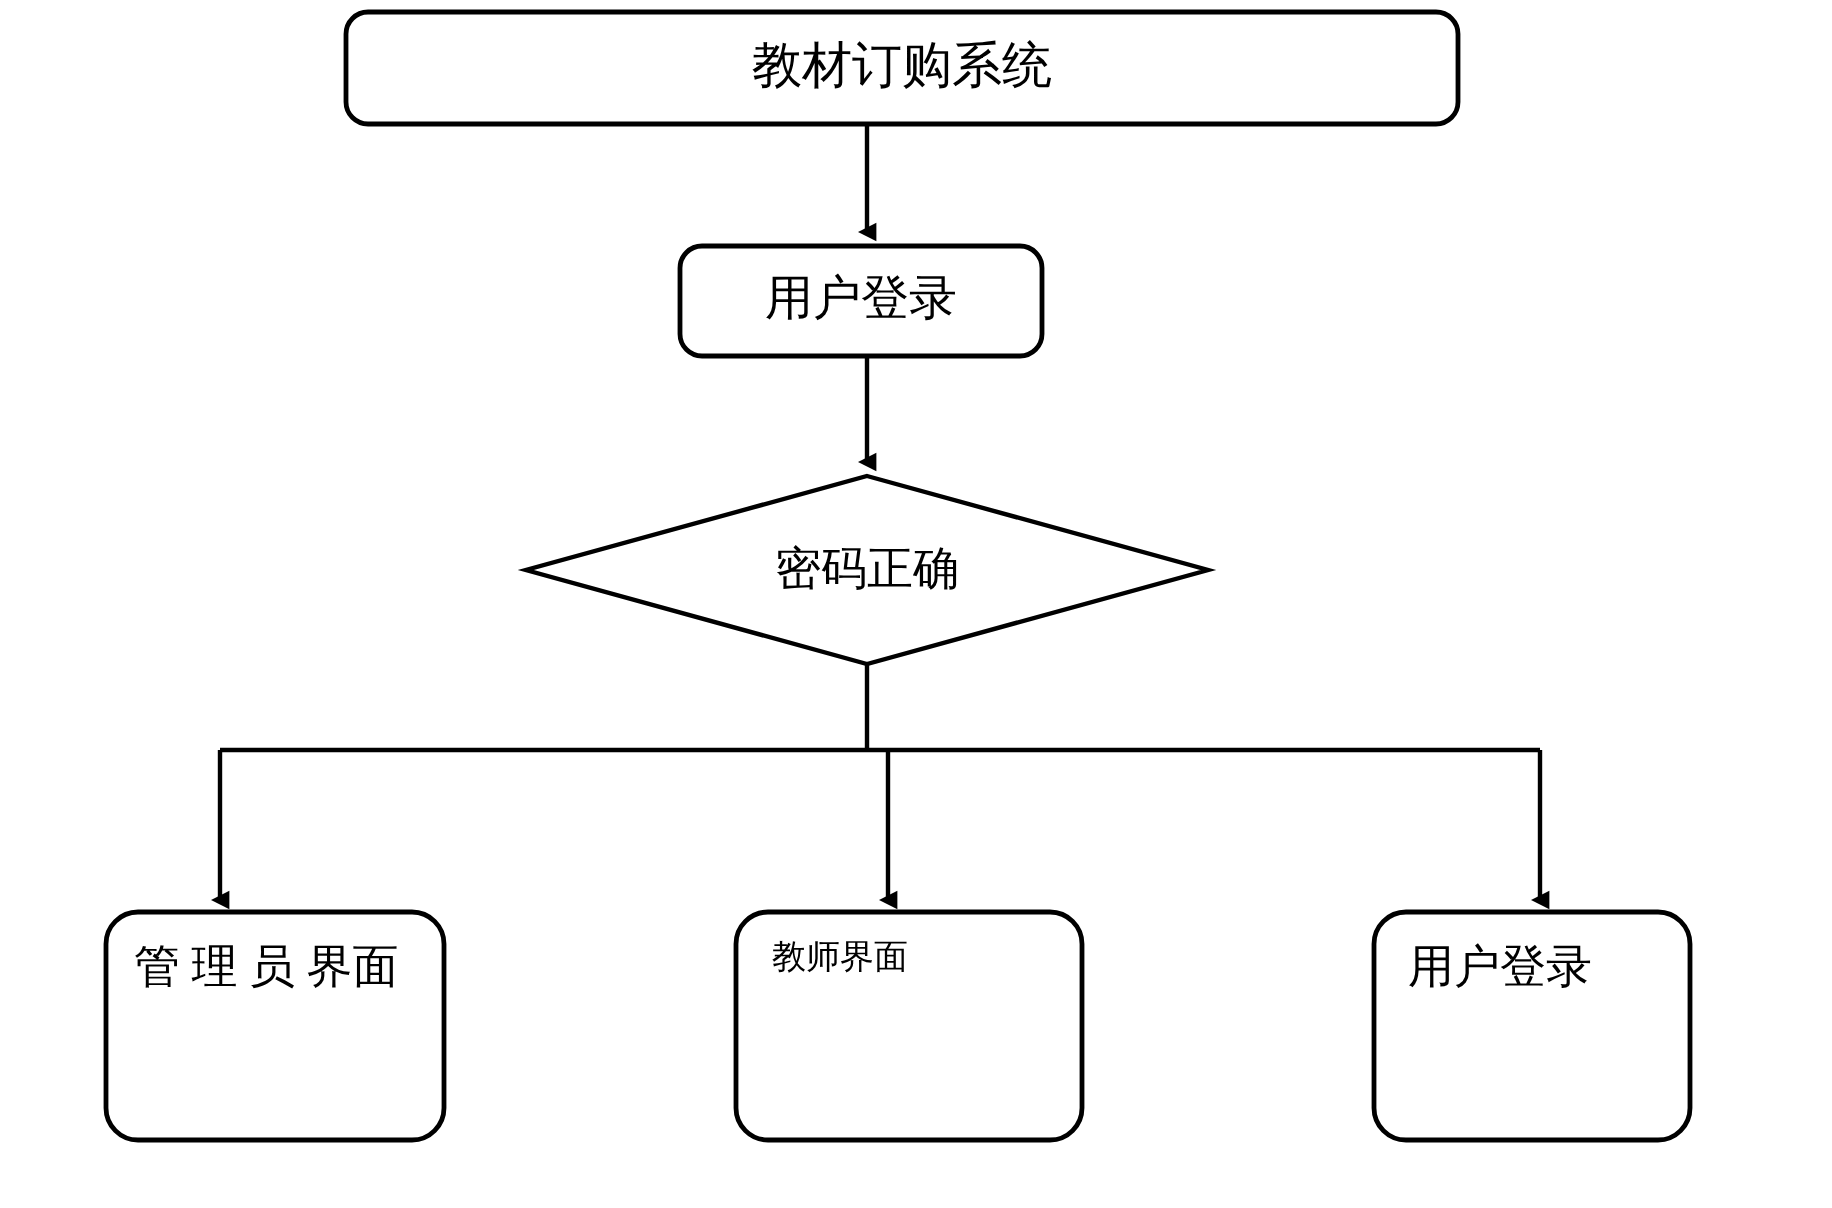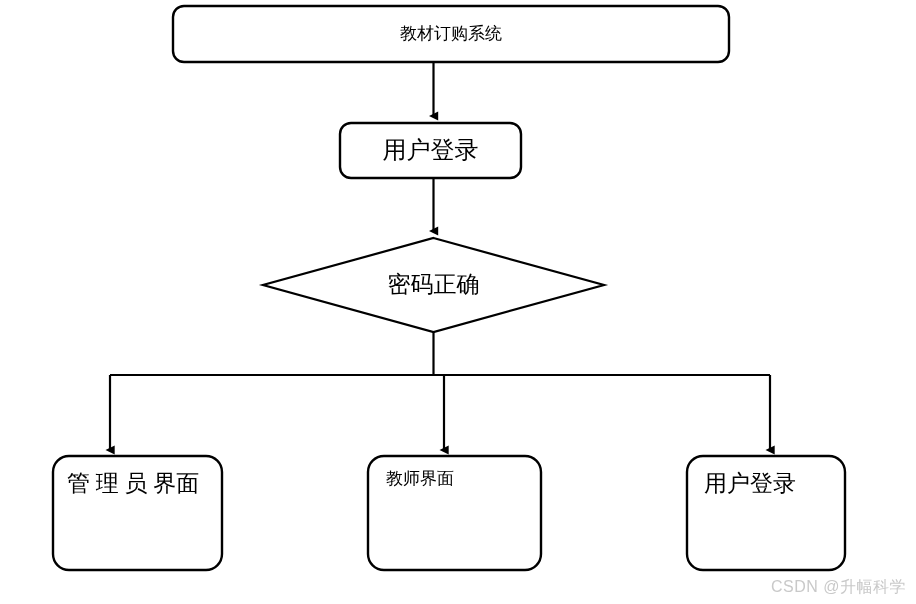--- a/index.html
+++ b/index.html
@@ -79,27 +79,26 @@
 
     <line x1="110" y1="375" x2="770" y2="375" stroke="#000000" stroke-width="2.2"></line>
 
     <line x1="110" y1="375" x2="110" y2="450" stroke="#000000" stroke-width="2.2" marker-end="url(#arrowhead)"></line>
 
     <line x1="444" y1="375" x2="444" y2="450" stroke="#000000" stroke-width="2.2" marker-end="url(#arrowhead)"></line>
 
     <line x1="770" y1="375" x2="770" y2="450" stroke="#000000" stroke-width="2.2" marker-end="url(#arrowhead)"></line>
   </svg>
 
-  <div class="node-label" style="left:173px; top:6px; width:556px; height:56px; display:flex; align-items:center; justify-content:center; font-size:17px;">教材订购系统</div>
+  <div class="node-label" style="left:173px; top:6px; width:556px; height:56px; display:flex; align-items:center; justify-content:center; font-size:25px;">教材订购系统</div>
 
   <div class="node-label" style="left:340px; top:123px; width:181px; height:55px; display:flex; align-items:center; justify-content:center; font-size:24px;">用户登录</div>
 
   <div class="node-label wrap" style="left:67px; top:468px; width:145px; font-size:23px; text-align:left;">管 理 员 界面</div>
 
   <div class="node-label" style="left:263px; top:238px; width:341px; height:94px; display:flex; align-items:center; justify-content:center; font-size:23px;">密码正确</div>
 
   <div class="node-label" style="left:386px; top:468px; width:140px; font-size:17px; text-align:left;">教师界面</div>
 
   <div class="node-label" style="left:704px; top:468px; width:130px; font-size:23px; text-align:left;">用户登录</div>
 
-  <div class="watermark">CSDN @升幅科学</div>
 
 </div>
 
 </body></html>

